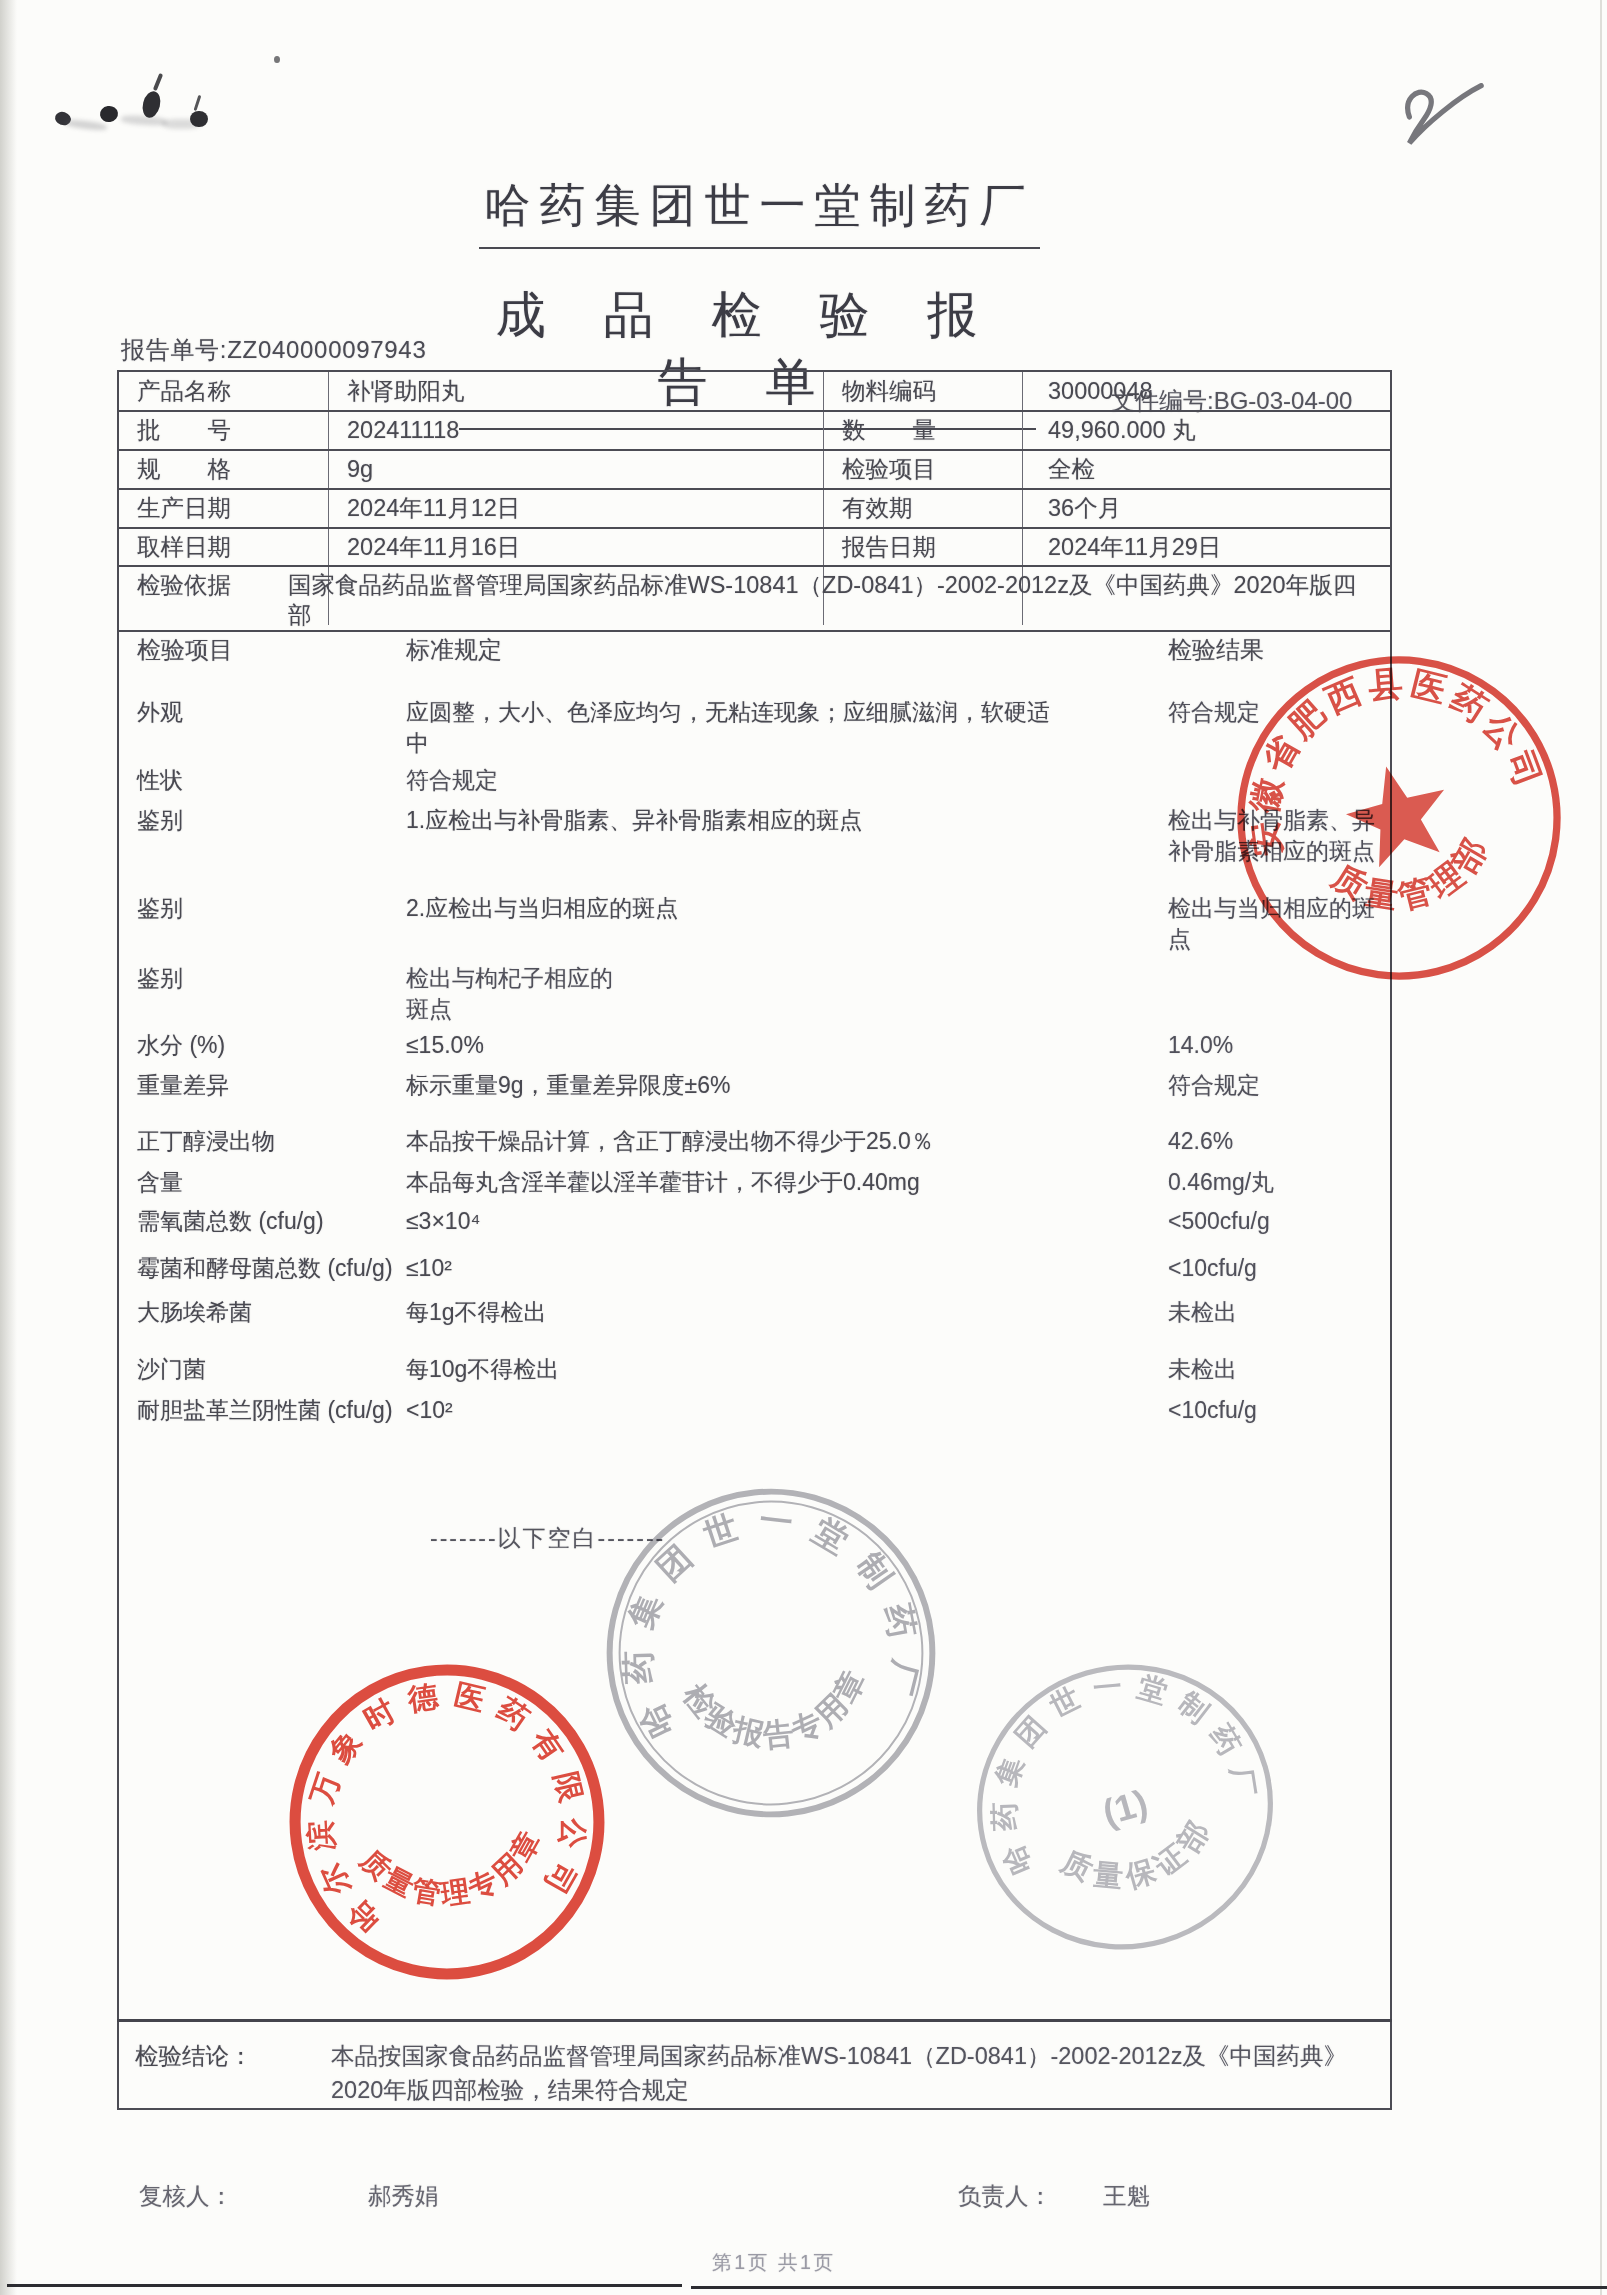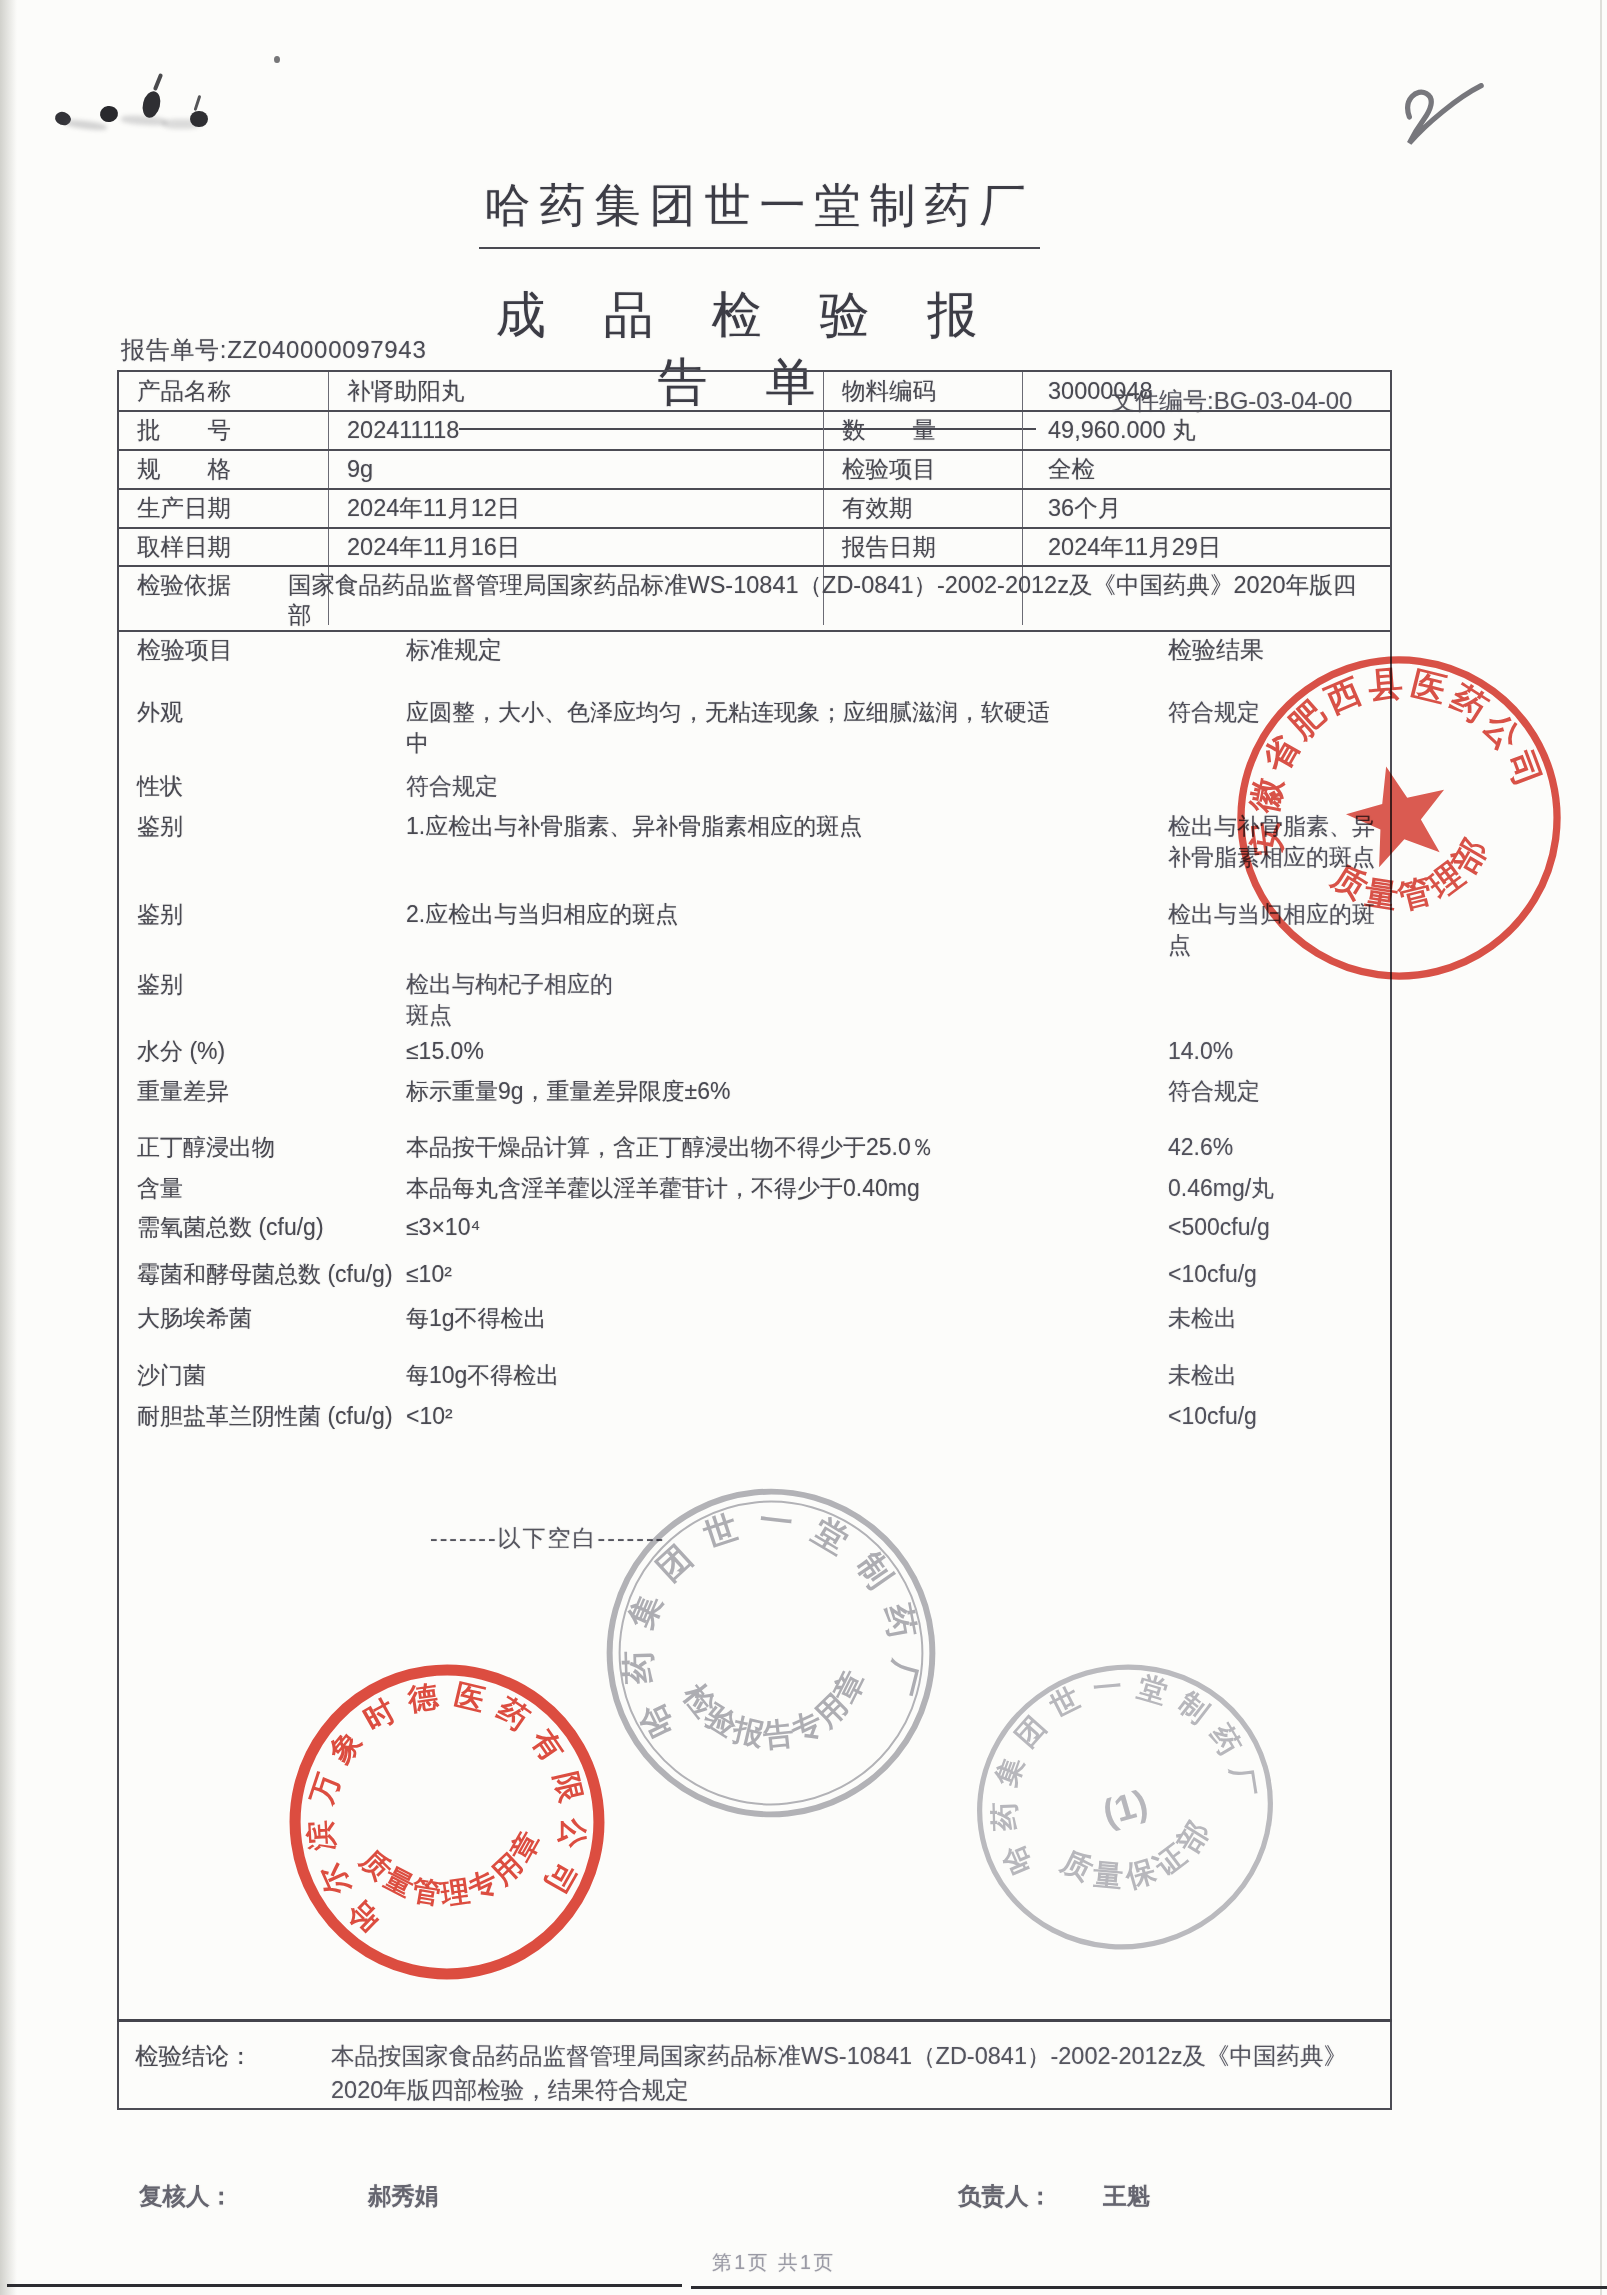--- a/index.html
+++ b/index.html
@@ -36,21 +36,21 @@
   .rrow .std{width:645px;margin-right:117px;flex:none;}
   .rrow .res{width:215px;flex:none;color:#50505a;}
 
   .blank-note{position:absolute;top:1523px;left:430px;font-size:23px;letter-spacing:2px;color:#55555e;}
 
   .conclusion{position:absolute;top:2019px;left:117px;width:1275px;border-top:3.3px solid #44444c;box-sizing:border-box;display:flex;padding:17px 19.6px 19.6px 18px;font-size:23.5px;line-height:34px;}
   .conclusion .clabel{width:196px;flex:none;}
   .conclusion .ctext{flex:1;color:#54545e;}
 
   .sigline{position:absolute;top:2180px;width:100%;font-size:23.5px;color:#65656f;}
-  .sigline span{position:absolute;white-space:nowrap;font-weight:bold;}
+  .sigline span{position:absolute;white-space:nowrap;}
   .footer-page{position:absolute;top:2249px;left:712px;font-size:19.6px;letter-spacing:2.6px;color:#8a8a97;opacity:.85;}
 
   .scanline{position:absolute;height:3.3px;background:#2c2c31;}
 
   
   .stamp{position:absolute;mix-blend-mode:multiply;}
   .stamp text{font-family:"Liberation Sans","DejaVu Sans",sans-serif;font-weight:bold;}
 
   
   .blob{position:absolute;background:#1d1d22;border-radius:50%;}
@@ -137,21 +137,21 @@
       <span class="basis-value">国家食品药品监督管理局国家药品标准WS-10841（ZD-0841）-2002-2012z及《中国药典》2020年版四部</span>
     </div>
 
     <div class="rheader doc-text">
       <span style="left:18px">检验项目</span>
       <span style="left:287px">标准规定</span>
       <span style="left:1049px">检验结果</span>
     </div>
 
     <div class="results doc-text">
-      <div class="rrow" style="margin-bottom:12px">
+      <div class="rrow" style="margin-bottom:6px">
         <span class="item">外观</span>
         <span class="std">应圆整，大小、色泽应均匀，无粘连现象；应细腻滋润，软硬适中</span>
         <span class="res">符合规定</span>
       </div>
       <div class="rrow" style="margin-bottom:9px">
         <span class="item">性状</span>
         <span class="res">符合规定</span>
       </div>
       <div class="rrow" style="margin-bottom:26px">
         <span class="item">鉴别</span>

